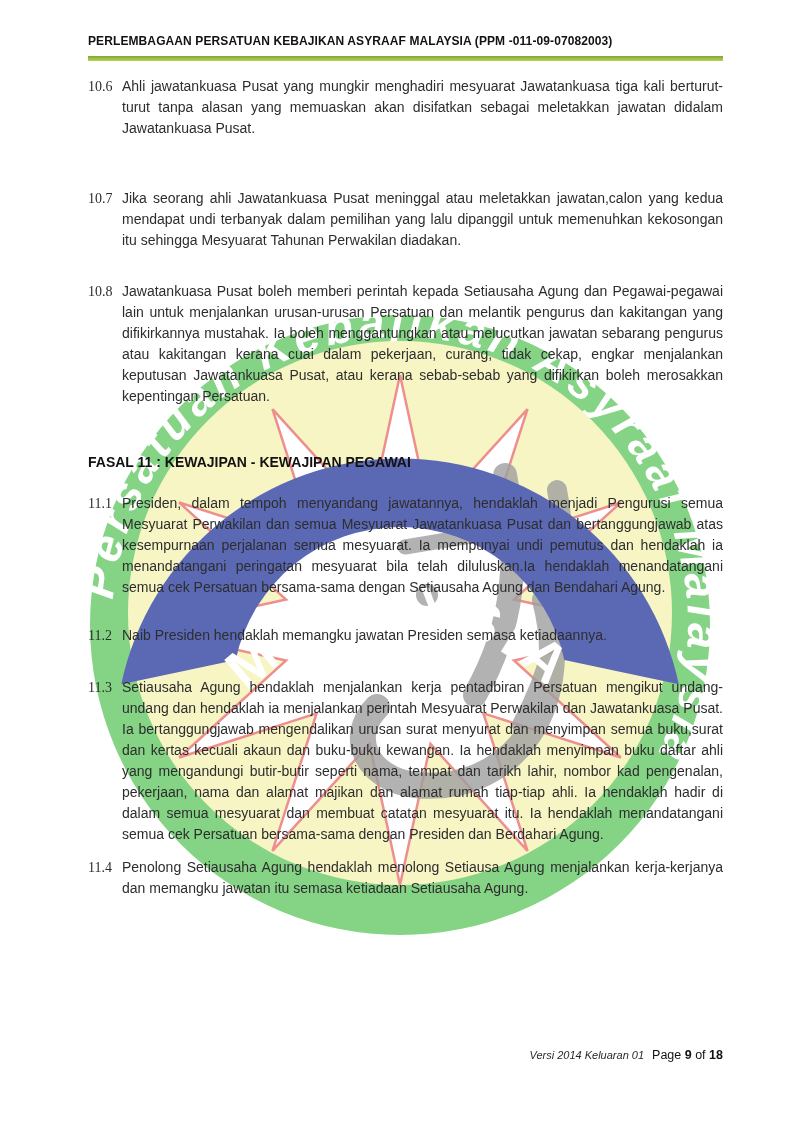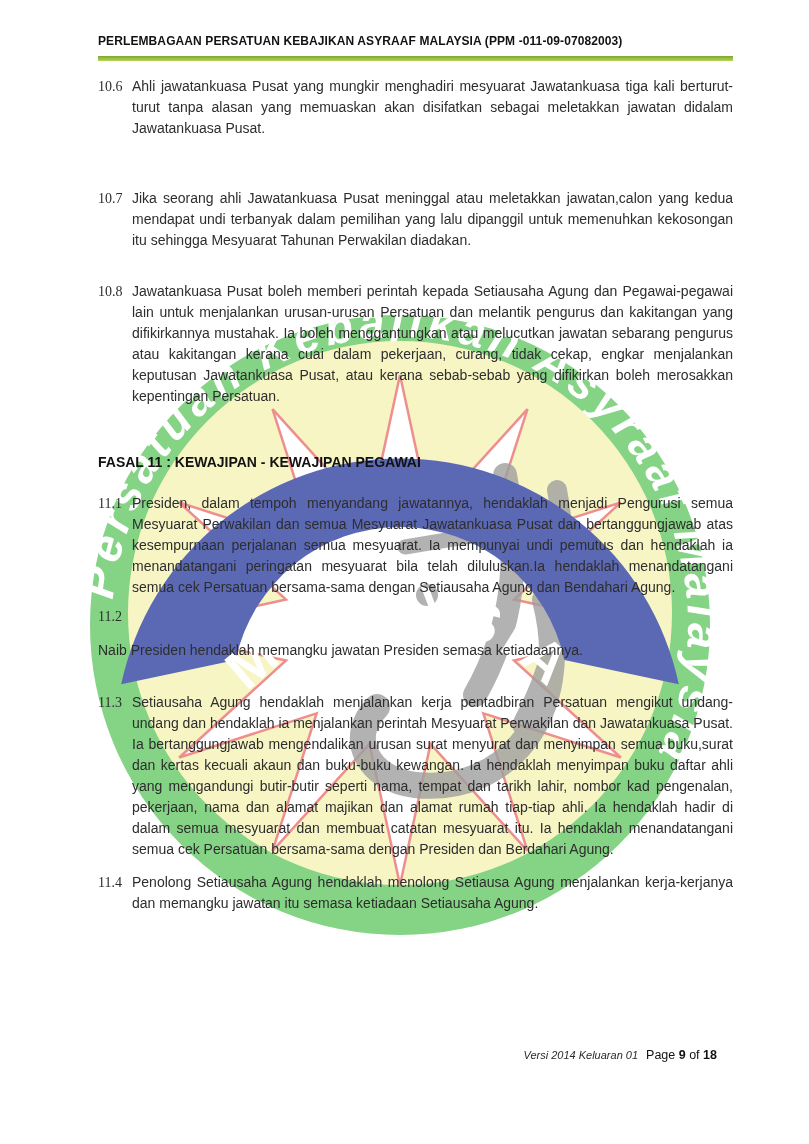--- a/index.html
+++ b/index.html
@@ -1,36 +1,36 @@
 <!DOCTYPE html>
 <html><head>
 <meta charset="utf-8">
 <style>
   html,body { margin:0; padding:0; background:#ffffff; }
   .page {
     position:relative; width:809px; height:1144px; background:#ffffff; overflow:hidden;
     font-family:"Liberation Sans", sans-serif;
   }
   .watermark { position:absolute; left:75px; top:295px; width:650px; height:660px; }
-  .content { position:absolute; left:98px; top:0; width:635px; }
+  .content { position:absolute; left:88px; top:0; width:635px; }
   .doc-title { padding-top:34px; font-size:12px; font-weight:bold; color:#121212; letter-spacing:0.1px; }
   .doc-reg { font-size:11.5px; color:#1e1e1e; margin-top:3px; white-space:pre; }
   .rule { margin-top:8px; height:5px; background:linear-gradient(180deg,#7ca634,#b7d455); }
   .clause { display:flex; }
   .clause .num { width:34px; flex:0 0 34px; font-size:14px; line-height:21px; color:#2d2d2d;font-family:Liberation Serif, serif; }
   .clause .txt { flex:1; font-size:14px; line-height:21px; color:#2d2d2d; text-align:justify; }
   #c106 { margin-top:15px; }
   #c107 { margin-top:49px; }
   #c108 { margin-top:30px; }
   .section-heading { margin:47px 0 0 0; font-size:14px; font-weight:bold; color:#121212; }
   #c111 { margin-top:23px; }
-  #c112 { margin-top:8px;flex-direction:column; }
+  #c112 { margin-top:27px; }
   #c113 { margin-top:31px; }
   #c114 { margin-top:12px; }
-  .footer { position:absolute; top:1048px; right:92px; font-size:12.5px; color:#121212; white-space:nowrap; }
+  .footer { position:absolute; top:1048px; right:86px; font-size:12.5px; color:#121212; white-space:nowrap; }
   .footer .version { font-style:italic; font-size:11px; margin-right:8px; color:#2a2a2a; }
   .footer .b { font-weight:bold; }
   .wm-ring-text { font-family:"Liberation Sans", sans-serif; font-weight:bold; font-style:italic; font-size:46px; letter-spacing:5px; fill:#ffffff; }
   .wm-banner-text { font-family:"Liberation Sans", sans-serif; font-weight:bold; font-size:56px; letter-spacing:7px; fill:#ffffff; }
 </style>
 </head>
 <body>
 
 <div class="page">
 

